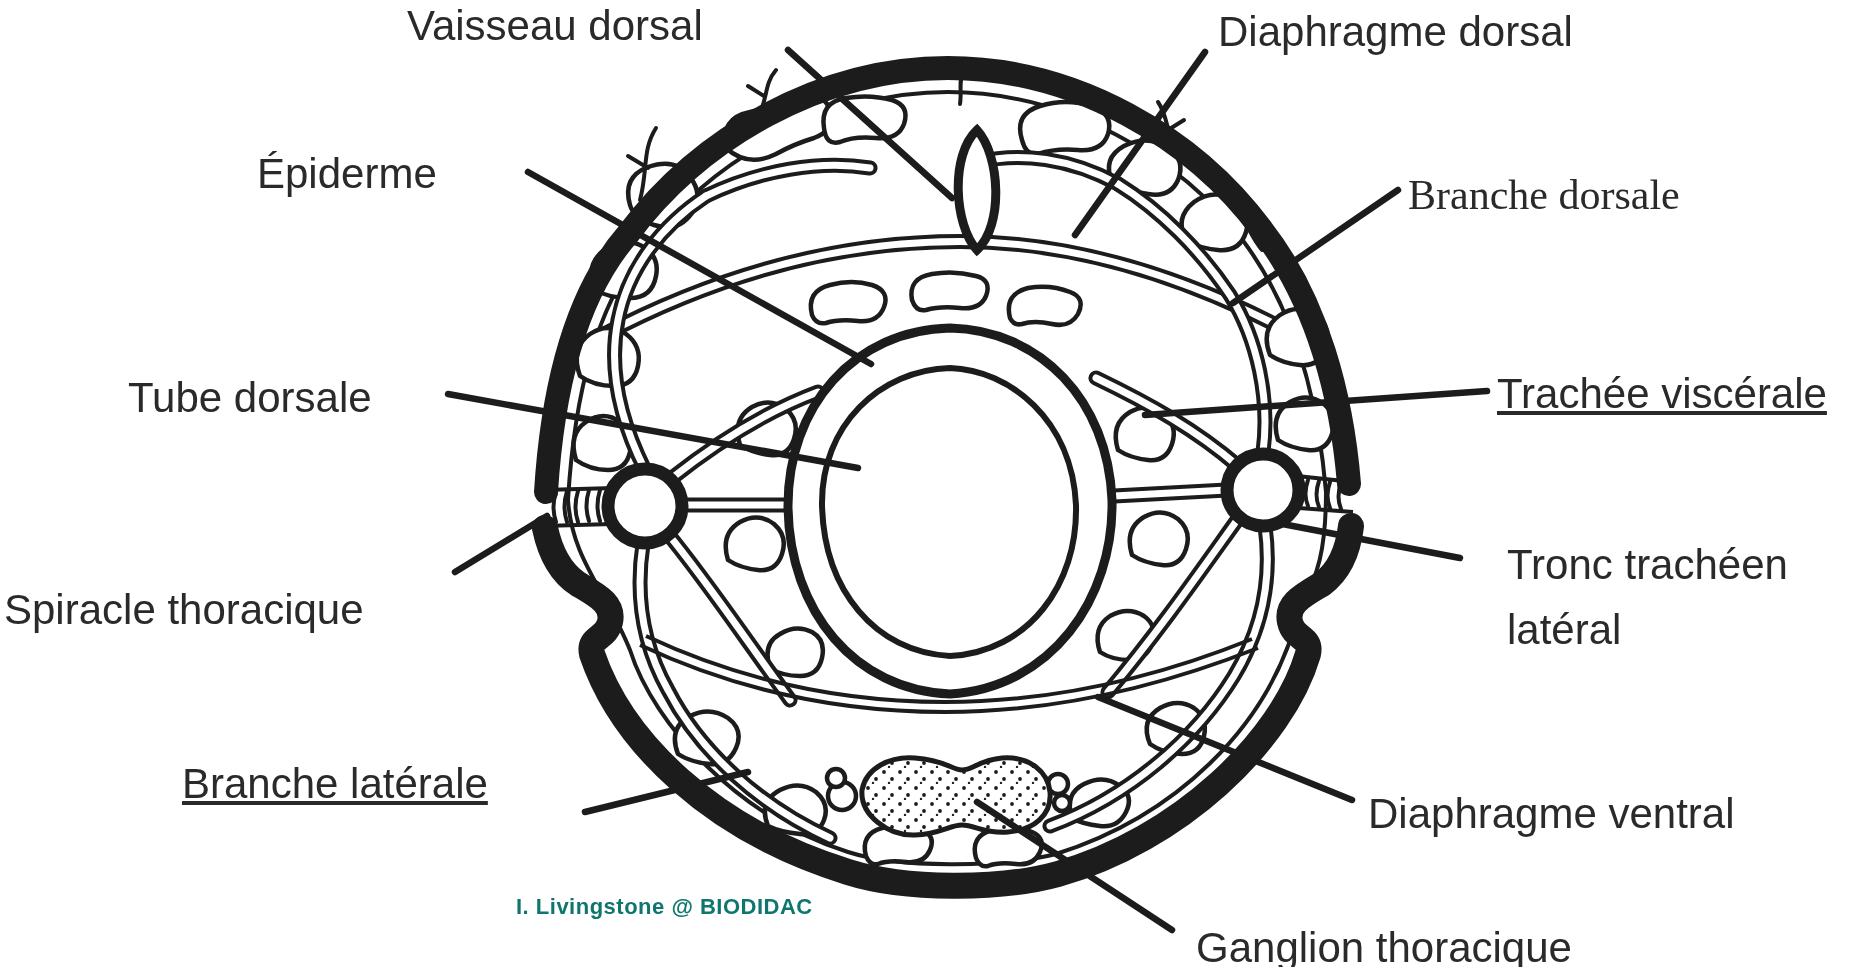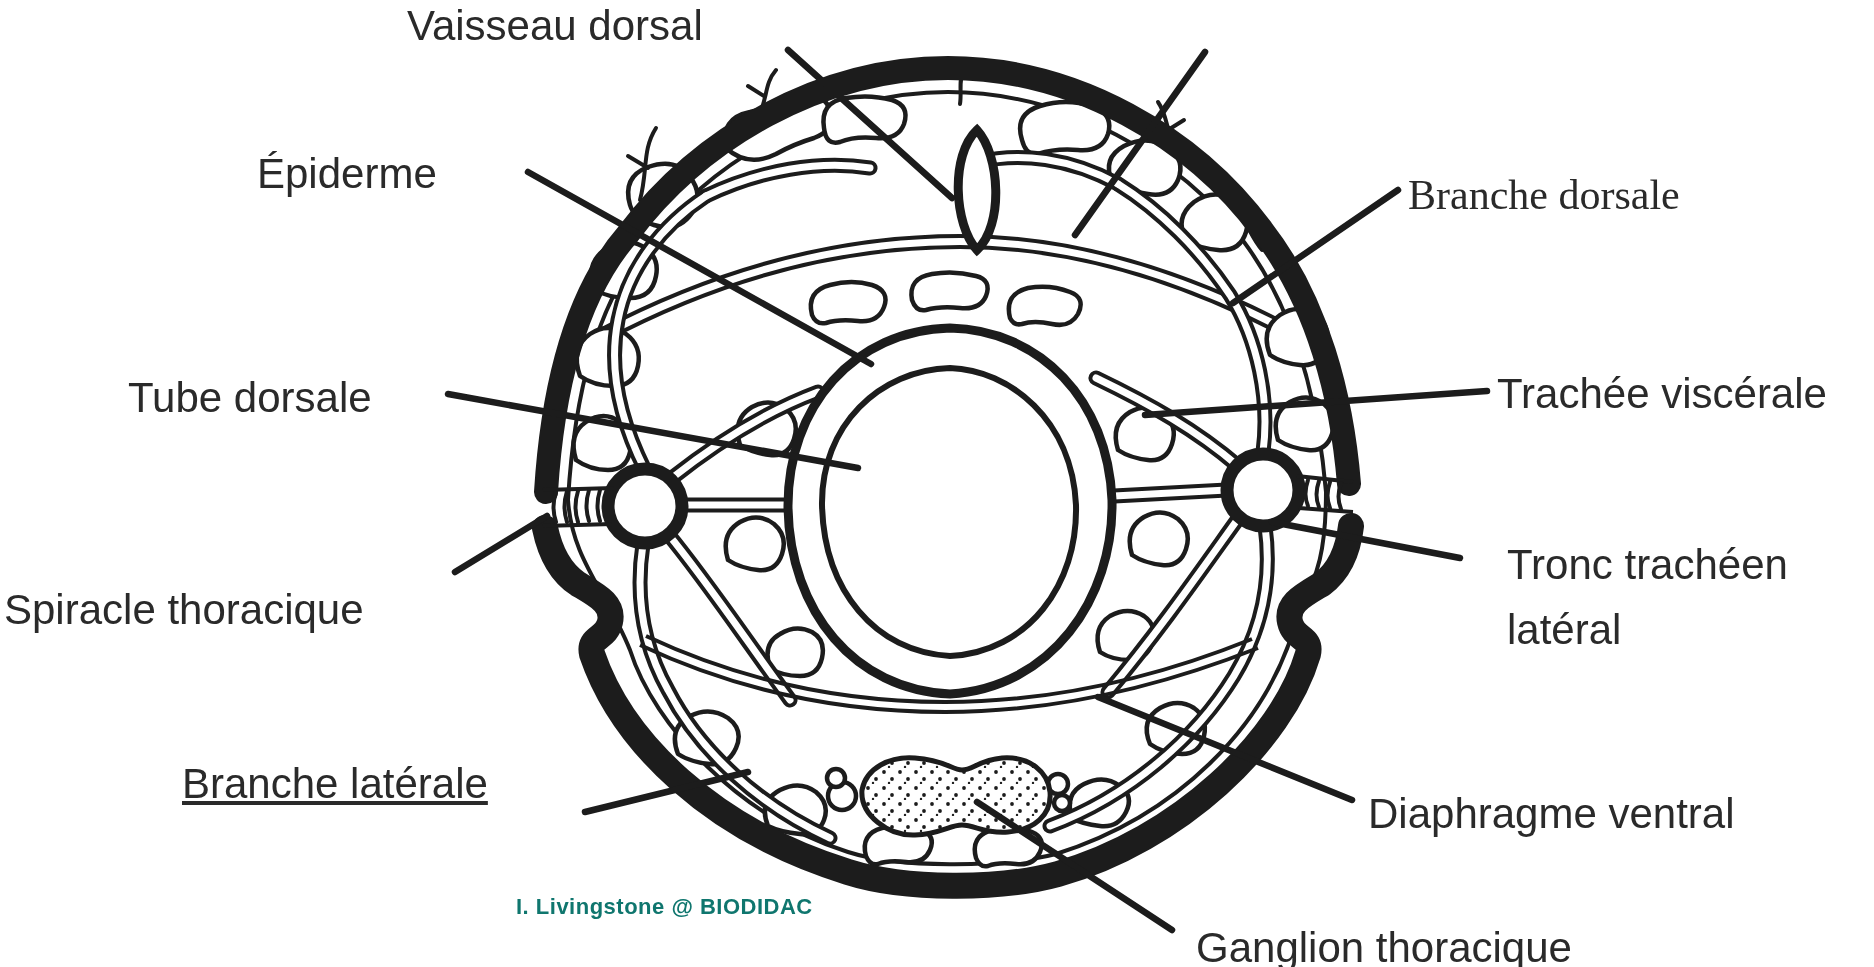--- a/index.html
+++ b/index.html
@@ -255,24 +255,25 @@
       <line class="leader" x1="1487" y1="391" x2="1145" y2="415"></line>
       <line class="leader" x1="455" y1="572" x2="547" y2="516"></line>
       <line class="leader" x1="1272" y1="522" x2="1460" y2="558"></line>
       <line class="leader" x1="585" y1="812" x2="748" y2="772"></line>
       <line class="leader" x1="1098" y1="697" x2="1352" y2="800"></line>
       <line class="leader" x1="977" y1="802" x2="1172" y2="930"></line>
     </g>
   </svg>
 
   <div class="lbl" style="left:407px;top:-6px;">Vaisseau dorsal</div>
+  <div class="lbl" style="left:1218px;top:0px;">Diaphragme dorsal</div>
   <div class="lbl" style="left:257px;top:142px;">Épiderme</div>
   <div class="lbl" style="left:1408px;top:164px;font-family:Liberation Serif, serif;">Branche dorsale</div>
   <div class="lbl" style="left:128px;top:366px;">Tube dorsale</div>
-  <div class="lbl" style="left:1497px;top:362px;">Trachée viscérale</div>
+  <div class="lbl" style="left:1497px;top:362px;text-decoration:underline;">Trachée viscérale</div>
   <div class="lbl" style="left:4px;top:578px;">Spiracle thoracique</div>
   <div class="lbl wrap" style="left:1478px;top:532px;width:330px;margin-left:29px;">Tronc trachéen latéral</div>
   <div class="lbl" style="left:182px;top:752px;text-decoration:underline;">Branche latérale</div>
   <div class="lbl" style="left:1368px;top:782px;">Diaphragme ventral</div>
   <div class="lbl" style="left:1196px;top:916px;">Ganglion thoracique</div>
 
   <div class="credit">I. Livingstone @ BIODIDAC</div>
 </div>
 
 </body></html>

